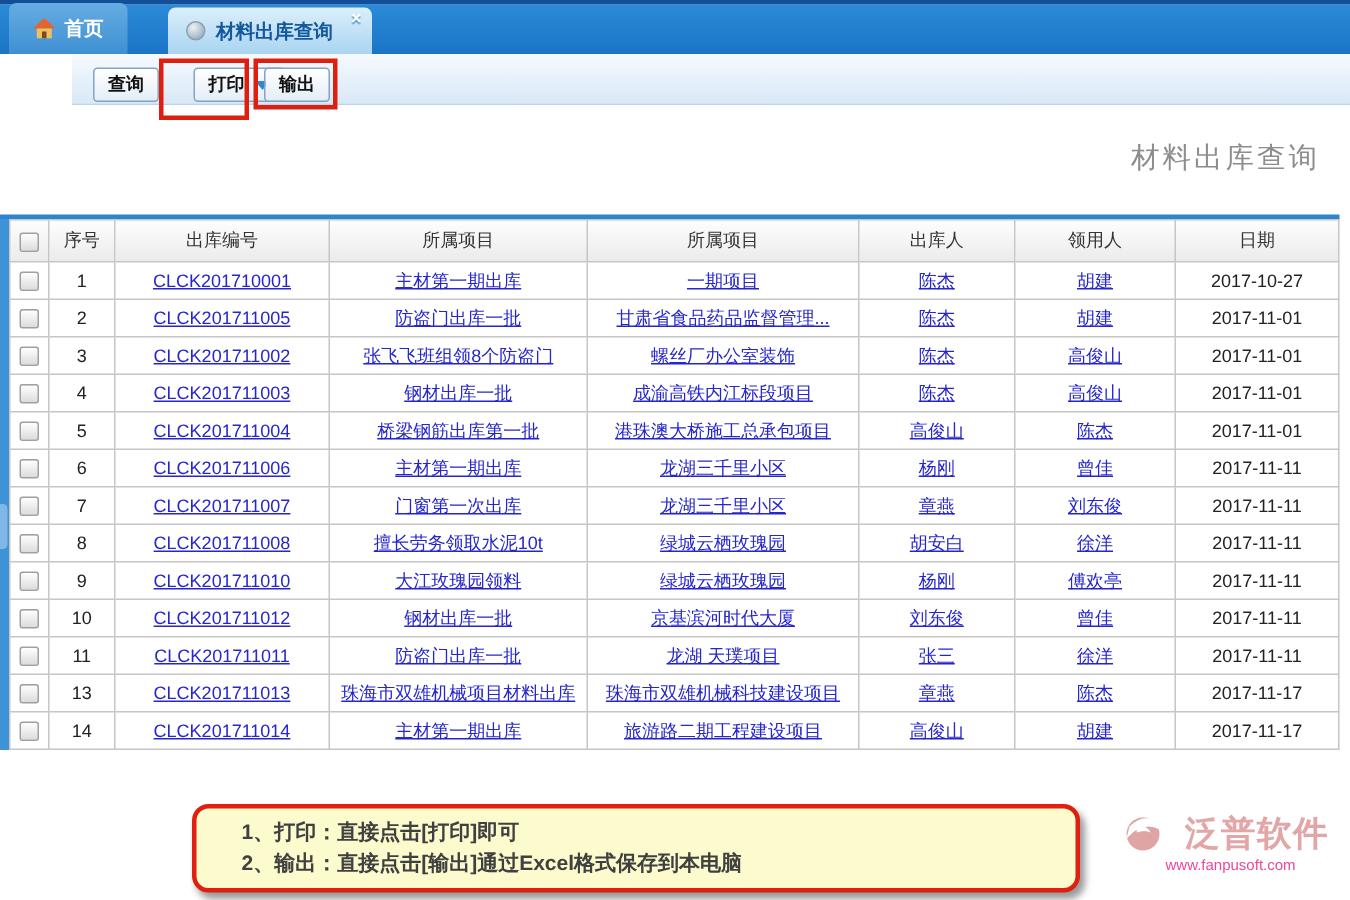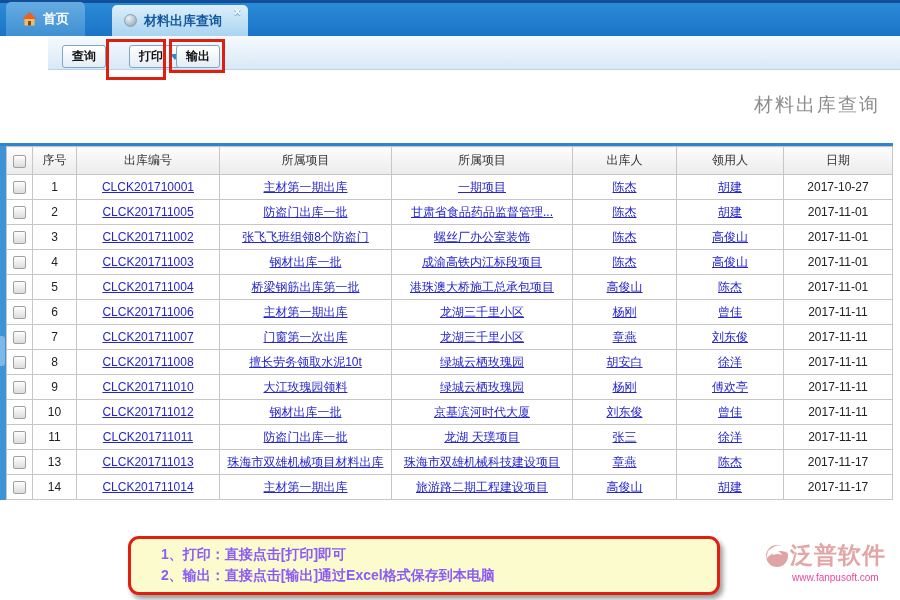--- a/index.html
+++ b/index.html
@@ -53,25 +53,25 @@
   .cb-col { width:26px; }
   .c0 { width:44px; } .c1 { width:143px; } .c2 { width:172px; } .c3 { width:181px; }
   .c4 { width:104px; } .c5 { width:107px; }
   .cb { width:13px; height:13px; border:1px solid #A0A0A0; border-radius:2px;
     background:linear-gradient(#FEFEFE,#DCDCDC); display:inline-block; vertical-align:middle; cursor:pointer; }
   a.cell-link { color:#2626CC; text-decoration:underline; cursor:pointer; }
 
   
   .note { position:absolute; left:128px; top:536px; width:592px; background:#FBFBCE;
     border:3px solid #E01F10; border-radius:11px; box-shadow:3px 4px 5px rgba(0,0,0,0.4);
-    padding:5px 12px 6px 30px; font-size:14px; font-weight:bold; color:#8b5cf6; line-height:21px; }
+    padding:5px 12px 6px 30px; font-size:14px; font-weight:bold; color:#404040; line-height:21px; }
 
   
   .watermark { position:absolute; right:14px; top:540px; text-align:left; }
-  .wm-top { display:flex; align-items:center; gap:0; }
+  .wm-top { display:flex; align-items:center; gap:15px; }
   .wm-brand { font-size:23px; font-weight:bold; color:#E2A6A6; letter-spacing:1px; }
   .wm-url { font-size:10px; color:#ec4899; margin-top:1px; padding-left:28px; }
 </style>
 </head>
 <body>
 
 <div class="tabbar">
   <div class="tab tab-home">
     <svg class="home-svg" width="15" height="14" viewBox="0 0 15 14">
       <polygon points="7.5,0 15,7 0,7" fill="#E8622A"></polygon>

